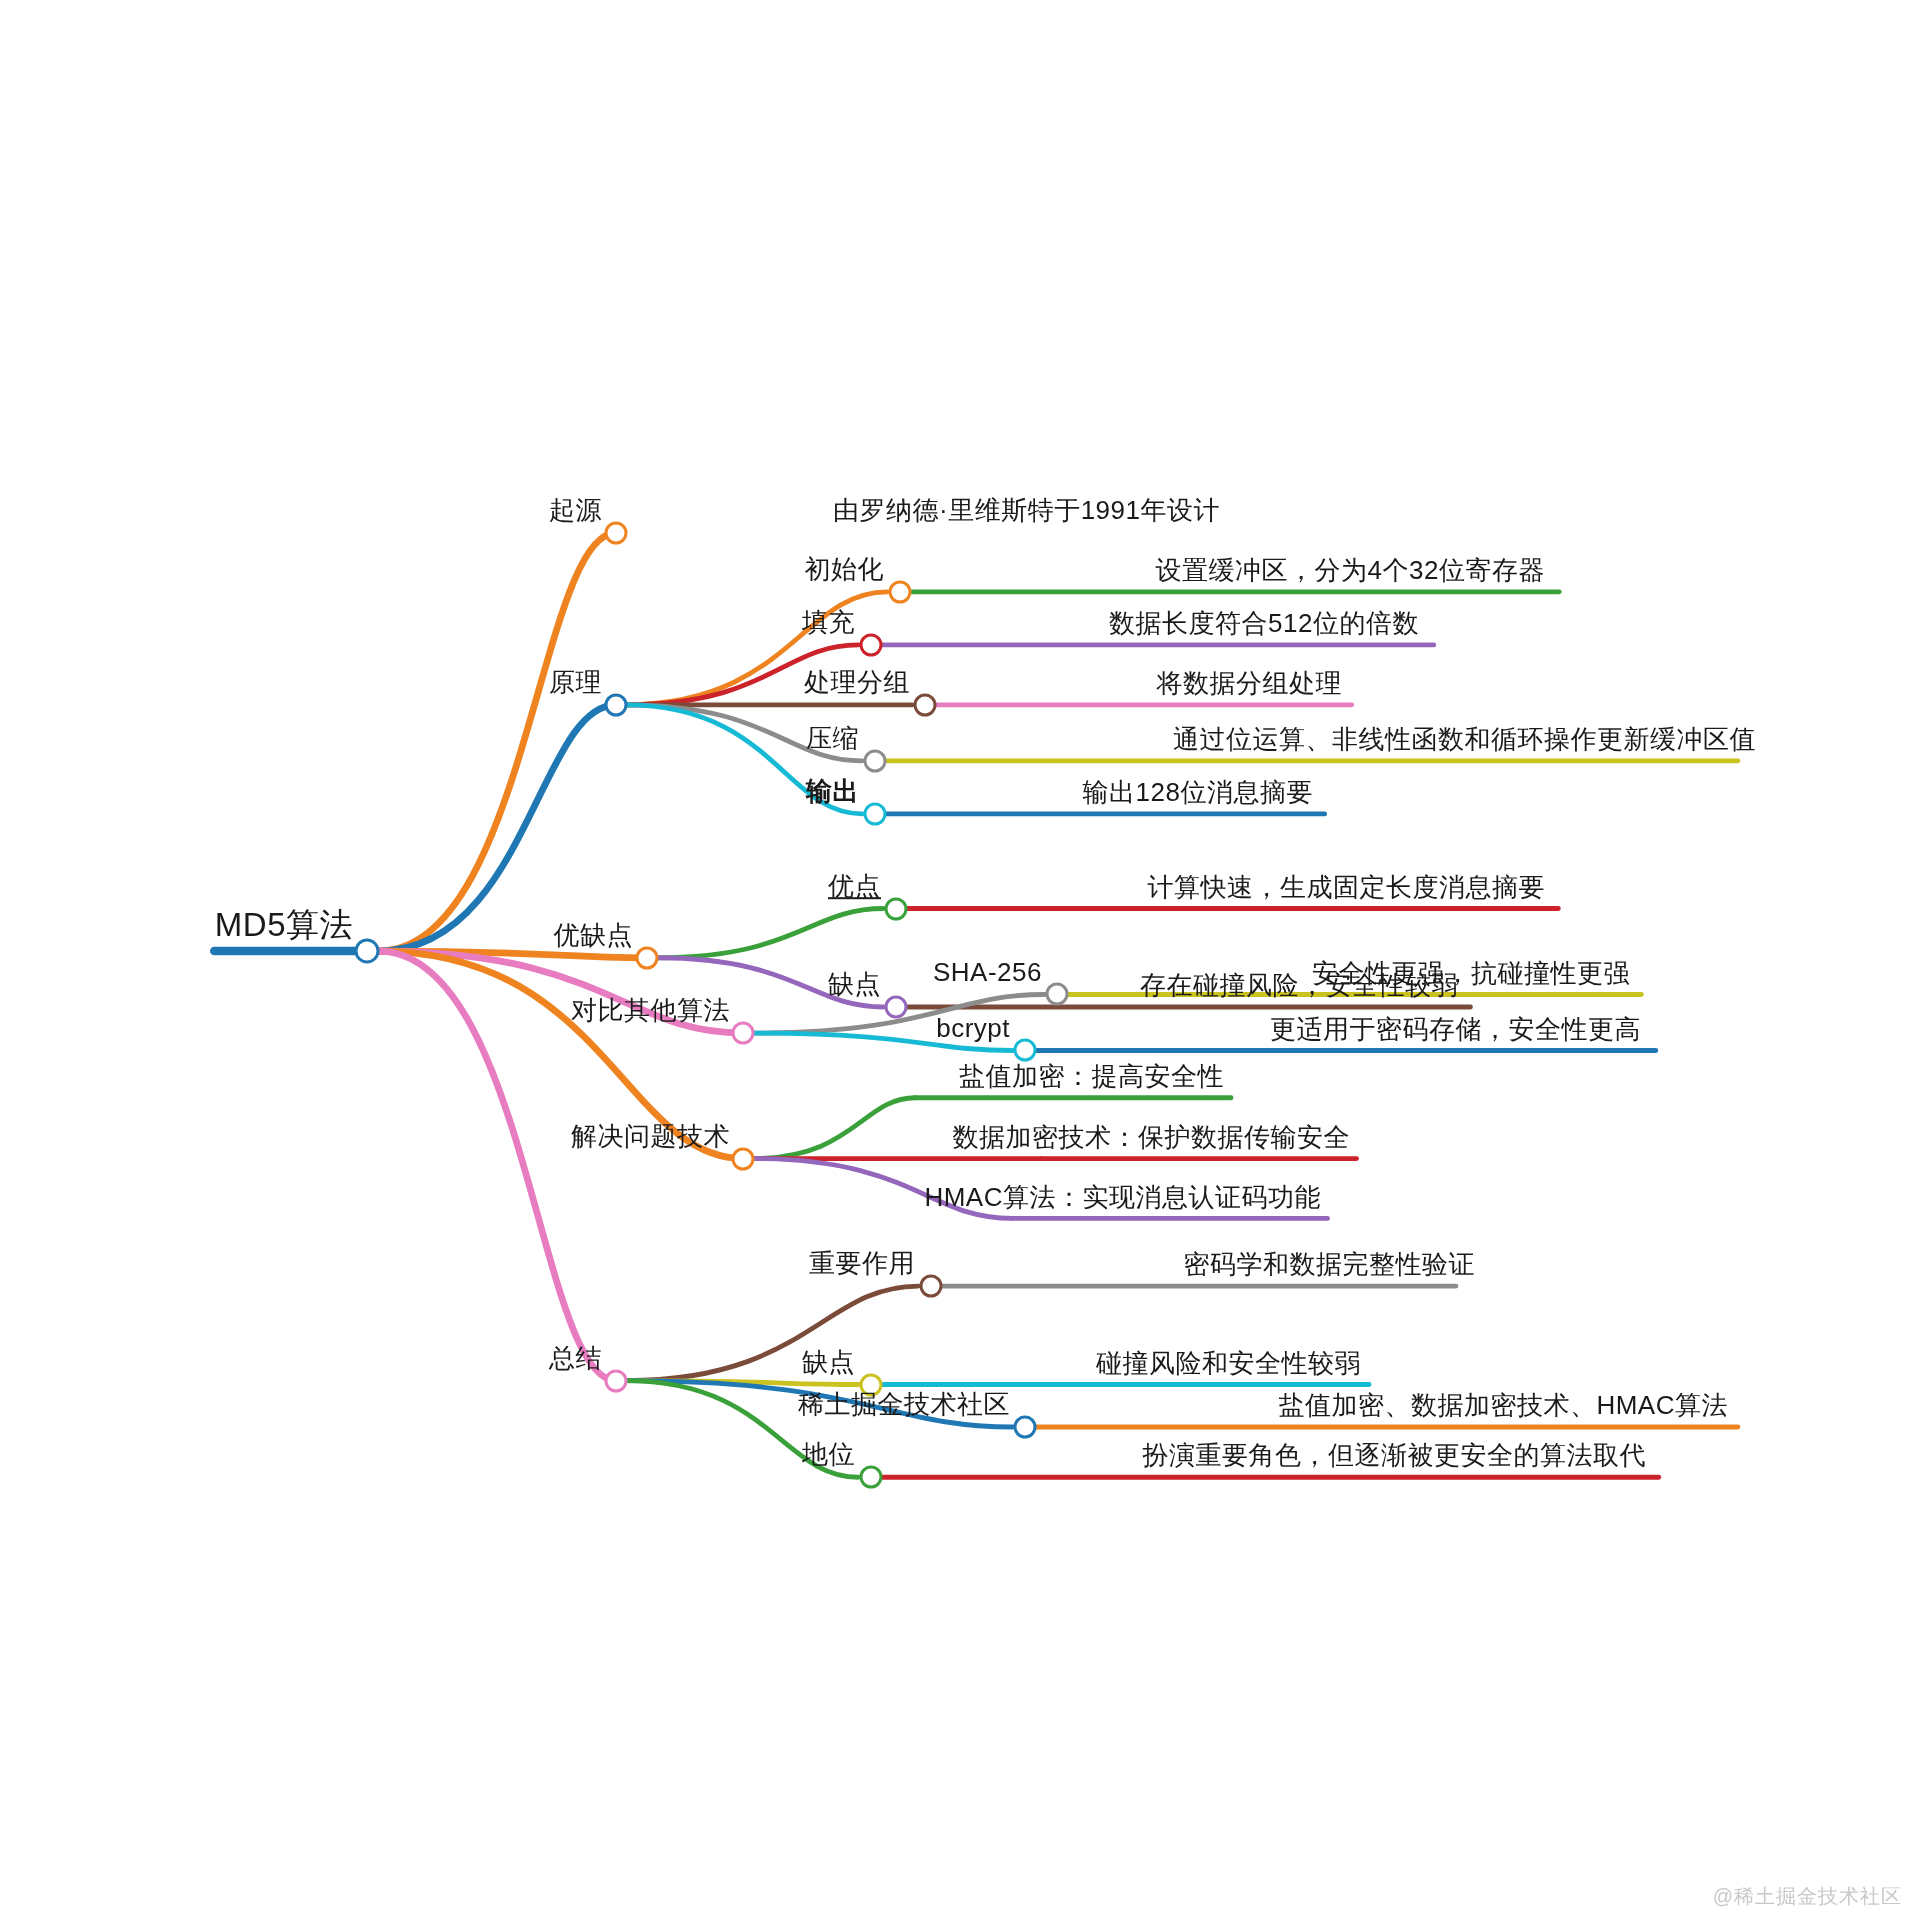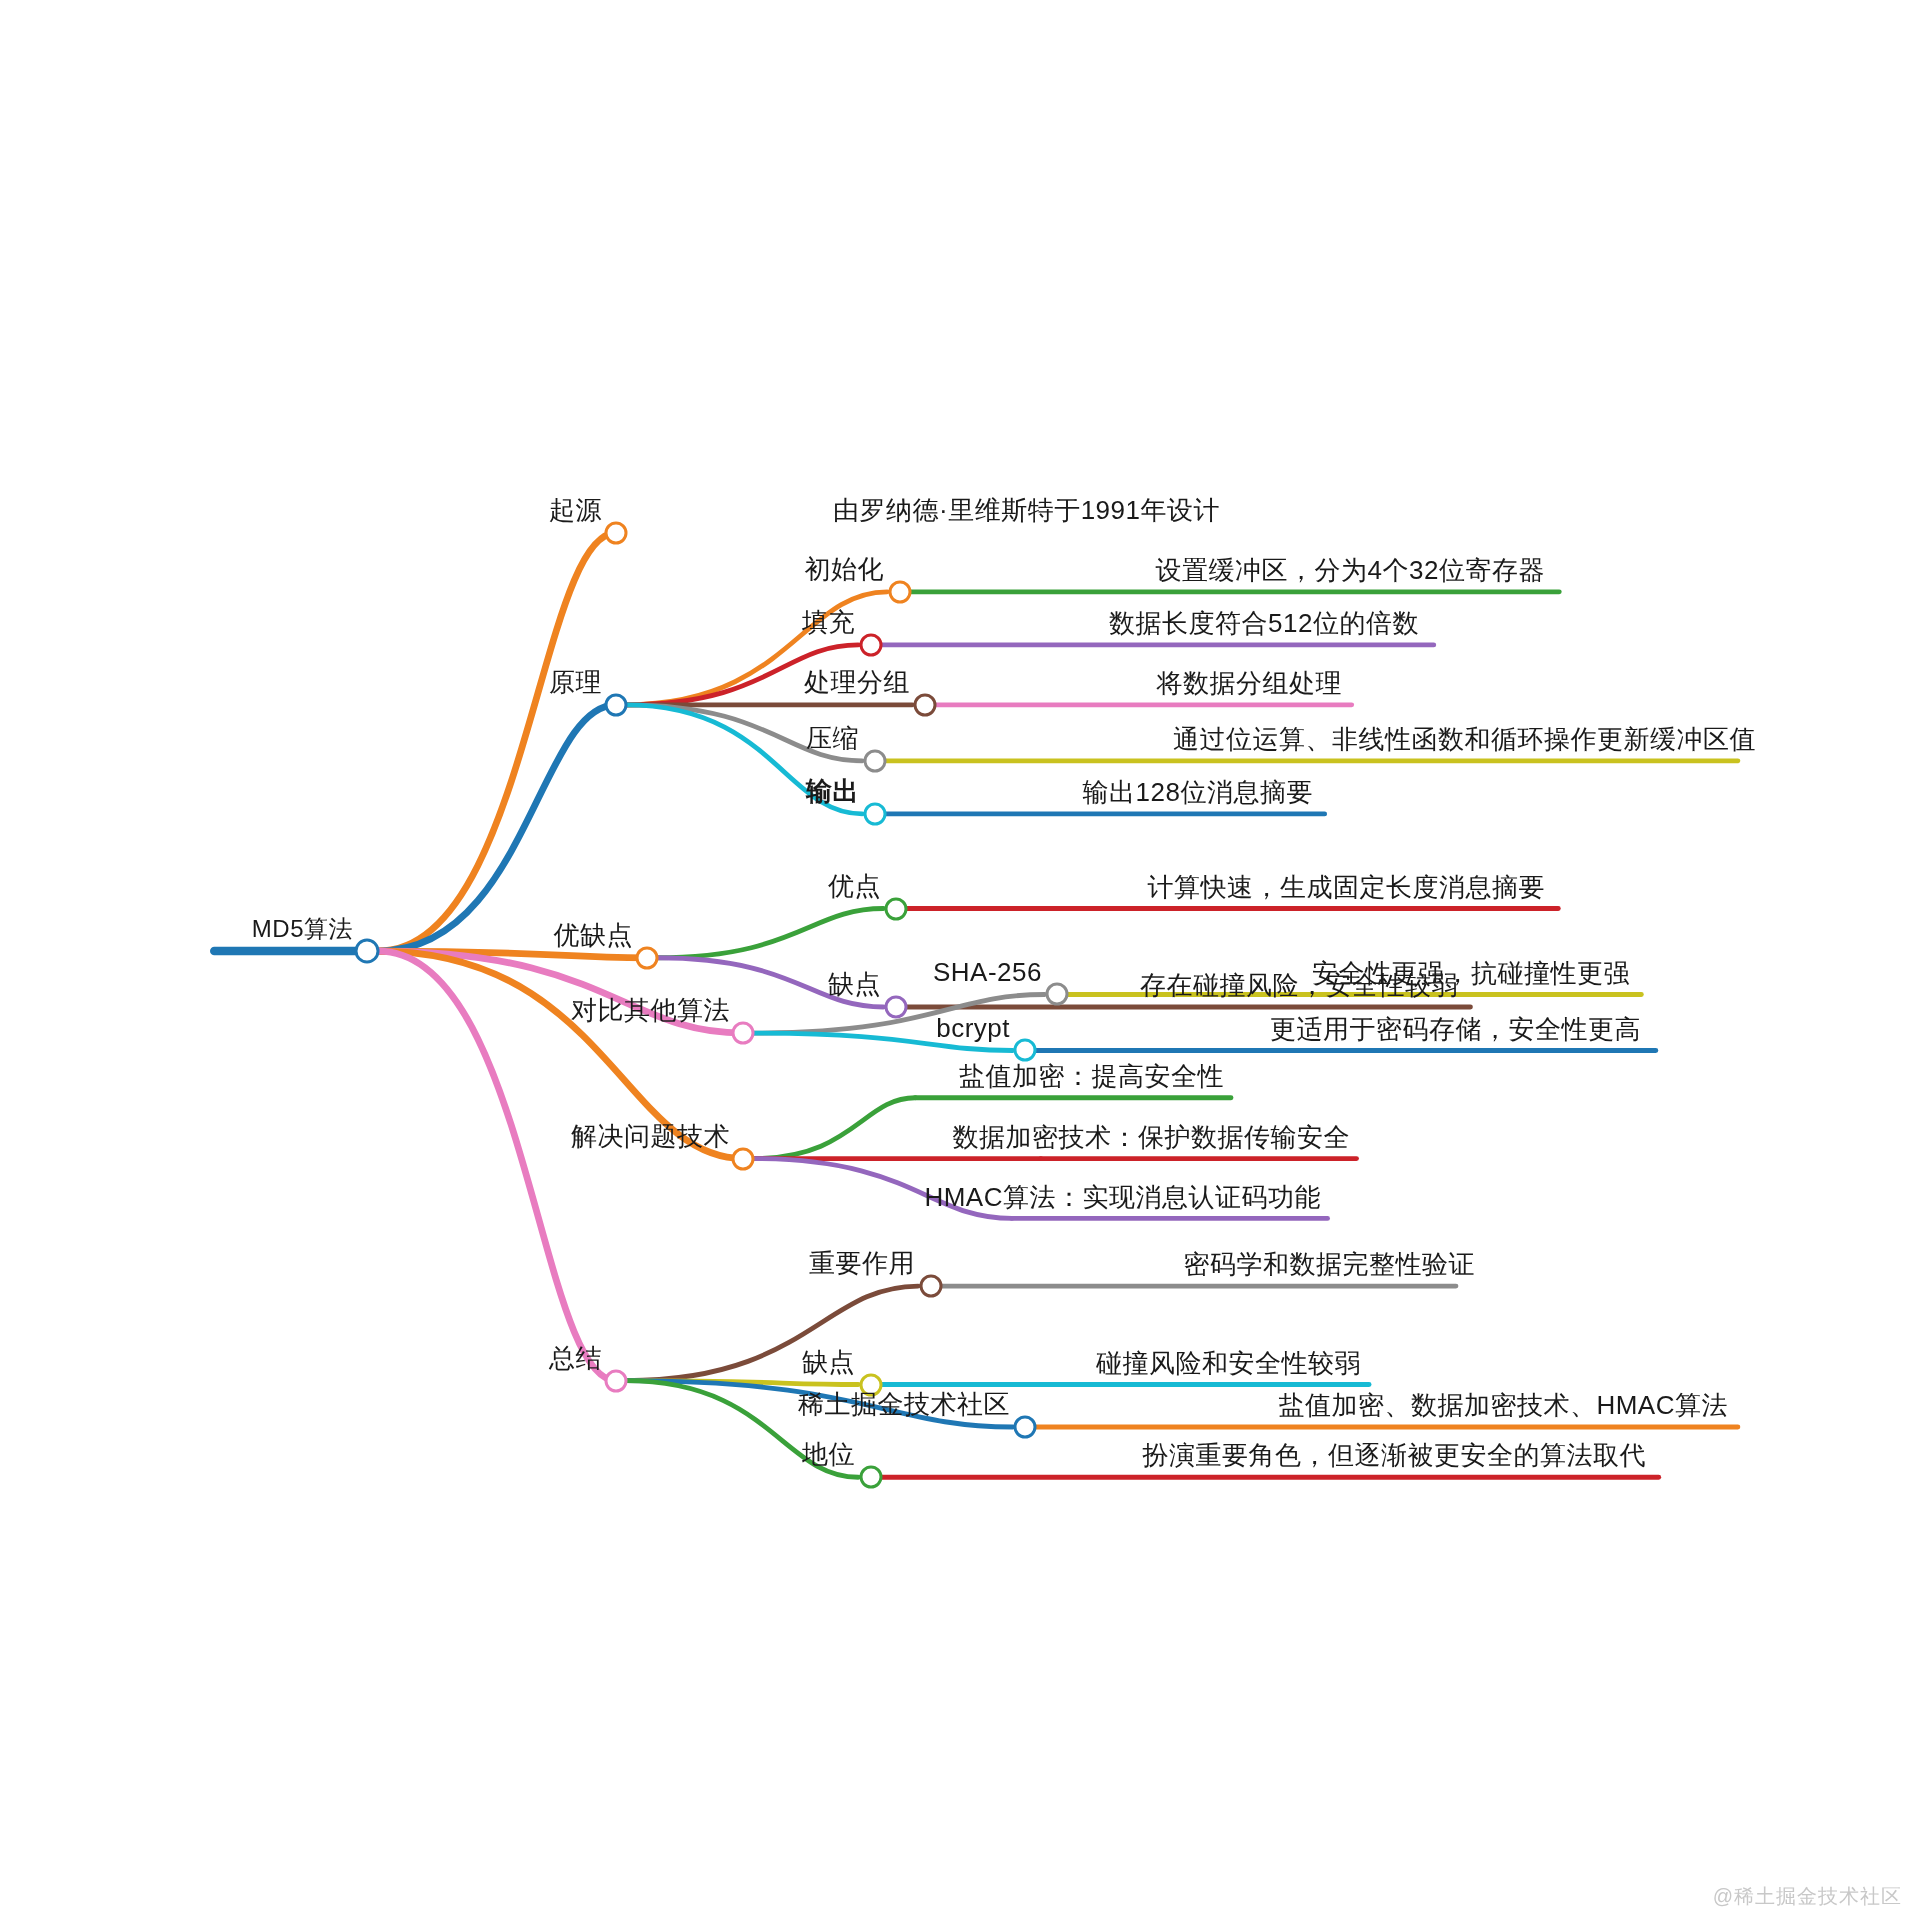--- a/index.html
+++ b/index.html
@@ -25,21 +25,21 @@
     position: absolute;
     white-space: nowrap;
     color: #1a1a1a;
     font-size: 26px;
     line-height: 1;
     letter-spacing: 0.5px;
     transform: translate(-100%, -100%);
     padding-bottom: 4.8px;
   }
   .node-label.root {
-    font-size: 24px;
+    font-size: 33px;
     text-align: center;
   }
   .leaf-label {
     position: absolute;
     white-space: nowrap;
     color: #1a1a1a;
     font-size: 26px;
     line-height: 1;
     letter-spacing: 0.5px;
     transform: translate(-100%, -100%);
@@ -128,21 +128,21 @@
       <div class="dot" style="left: 925px; top: 705px; width: 23px; height: 23px; border: 3.9px solid rgb(123, 75, 58);"></div>
       <div class="leaf-label" style="left: 1342px; top: 701px;">将数据分组处理</div>
       <div class="node-label" style="left: 859px; top: 756px;">压缩</div>
       <div class="dot" style="left: 875px; top: 761px; width: 23px; height: 23px; border: 3.9px solid rgb(140, 140, 140);"></div>
       <div class="leaf-label" style="left: 1728px; top: 757px; margin-left: 28px;">通过位运算、非线性函数和循环操作更新缓冲区值</div>
       <div class="node-label" style="left: 859px; top: 809px; font-weight: bold;">输出</div>
       <div class="dot" style="left: 875px; top: 814px; width: 23px; height: 23px; border: 3.9px solid rgb(23, 186, 212);"></div>
       <div class="leaf-label" style="left: 1313px; top: 810px;">输出128位消息摘要</div>
       <div class="node-label" style="left: 633px; top: 953px;">优缺点</div>
       <div class="dot" style="left: 647px; top: 958px; width: 23px; height: 23px; border: 3.9px solid rgb(239, 131, 32);"></div>
-      <div class="node-label" style="left: 881px; top: 904px;">优点</div>
+      <div class="node-label" style="left: 881px; top: 904px; text-decoration: underline;">优点</div>
       <div class="dot" style="left: 896px; top: 909px; width: 23px; height: 23px; border: 3.9px solid rgb(58, 161, 58);"></div>
       <div class="leaf-label" style="left: 1545px; top: 905px;">计算快速，生成固定长度消息摘要</div>
       <div class="node-label" style="left: 881px; top: 1002px;">缺点</div>
       <div class="dot" style="left: 896px; top: 1007px; width: 23px; height: 23px; border: 3.9px solid rgb(148, 103, 189);"></div>
       <div class="leaf-label" style="left: 1458px; top: 1003px;">存在碰撞风险，安全性较弱</div>
       <div class="node-label" style="left: 730px; top: 1028px;">对比其他算法</div>
       <div class="dot" style="left: 743px; top: 1033px; width: 23px; height: 23px; border: 3.9px solid rgb(232, 124, 192);"></div>
       <div class="node-label" style="left: 1042px; top: 990px;">SHA-256</div>
       <div class="dot" style="left: 1057px; top: 994px; width: 23px; height: 23px; border: 3.9px solid rgb(140, 140, 140);"></div>
       <div class="leaf-label" style="left: 1630px; top: 991px;">安全性更强，抗碰撞性更强</div>

